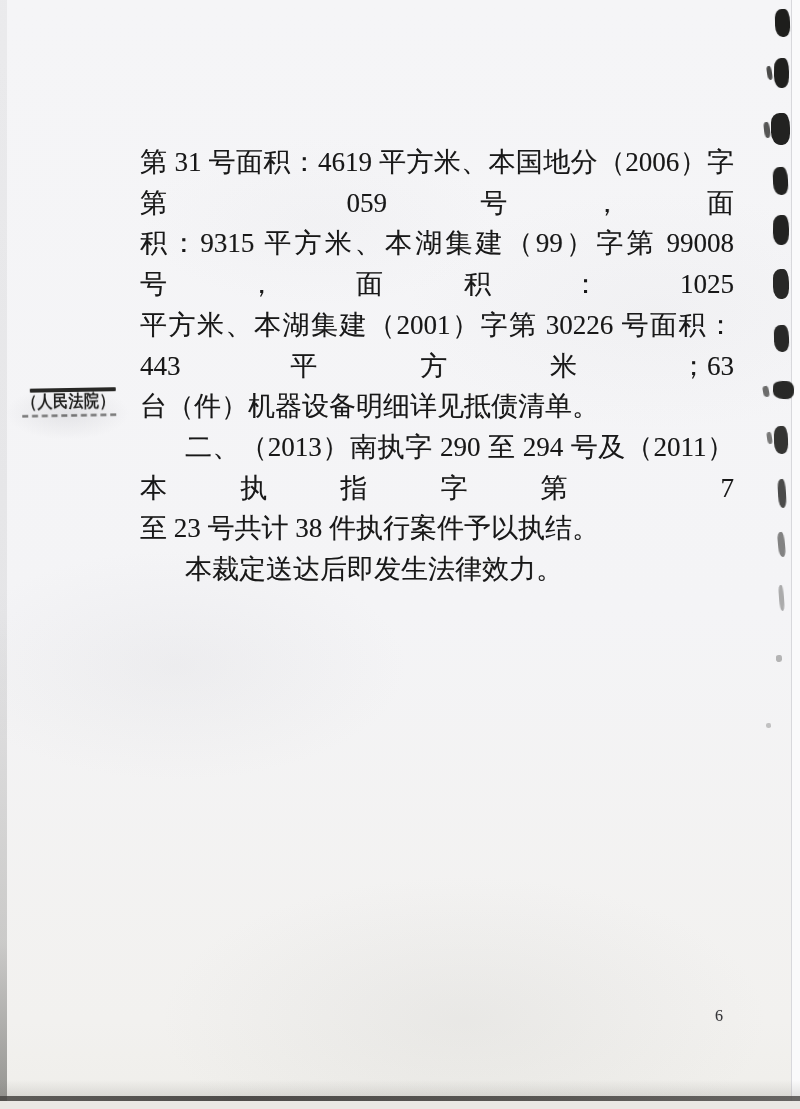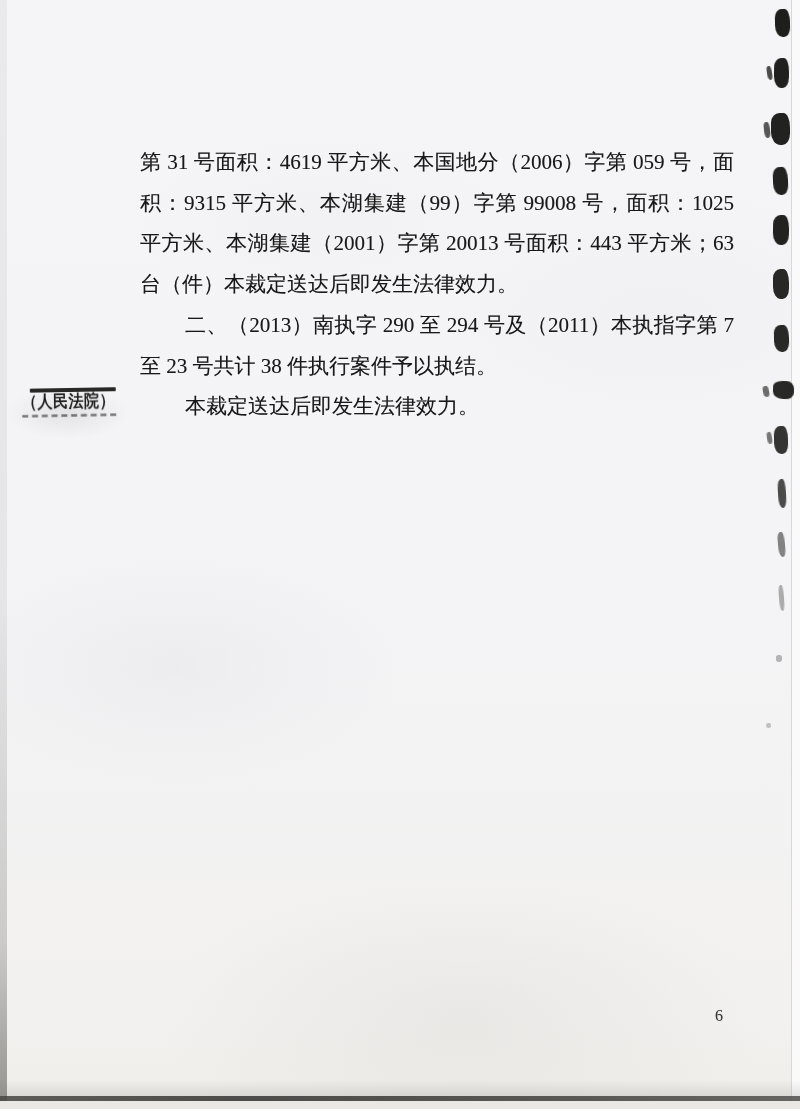--- a/index.html
+++ b/index.html
@@ -66,21 +66,21 @@
     margin-top: 1px;
     font-weight: bold; font-size: 15px; letter-spacing: 0.5px;
     color: rgba(12,12,10,0.92);
     white-space: nowrap;
     transform: scaleY(1.15);
     border-bottom: 2px dashed rgba(20,20,18,0.55);
     padding-bottom: 1px;
   }
   .text-block {
     position: absolute; left: 140px; top: 142px; width: 594px;
-    font-size: 21px; line-height: 40.7px;
+    font-size: 27px; line-height: 40.7px;
     color: #181818;
     text-shadow: 0.3px 0.3px 0.4px rgba(25,25,25,0.35);
   }
   .doc-line { text-align: justify; text-justify: inter-character; }
   .doc-line.j { text-align-last: justify; }
   .doc-line.ind { text-indent: 45px; }
   .page-number {
     position: absolute; left: 715px; top: 1007px;
     font-size: 16px; color: #37373a;
     text-shadow: 0 0 1px rgba(60,60,65,0.3);
@@ -106,22 +106,22 @@
   <div class="smudge"></div>
   <div class="stamp">
     <div class="stamp-bar"></div>
     <div class="stamp-text">（人民法院）</div>
   </div>
 
   <div class="text-block">
 
   <div class="doc-line j">第 31 号面积：4619 平方米、本国地分（2006）字第 059 号，面</div>
       <div class="doc-line j">积：9315 平方米、本湖集建（99）字第 99008 号，面积：1025</div>
-      <div class="doc-line j">平方米、本湖集建（2001）字第 20013 号面积：443 平方米；63</div>
-      <div class="doc-line">台（件）本裁定送达后即发生法律效力。</div>
+      <div class="doc-line j">平方米、本湖集建（2001）字第 30226 号面积：443 平方米；63</div>
+      <div class="doc-line">台（件）机器设备明细详见抵债清单。</div>
       <div class="doc-line ind j">二、（2013）南执字 290 至 294 号及（2011）本执指字第 7</div>
       <div class="doc-line">至 23 号共计 38 件执行案件予以执结。</div>
       <div class="doc-line ind">本裁定送达后即发生法律效力。</div>
     </div>
 
   <div class="page-number">6</div>
 
   <div>
 
   <div class="mark" style="top: 9px; right: 10px; width: 15px; height: 28px; opacity: 0.95; transform: rotate(-1deg);"></div>

